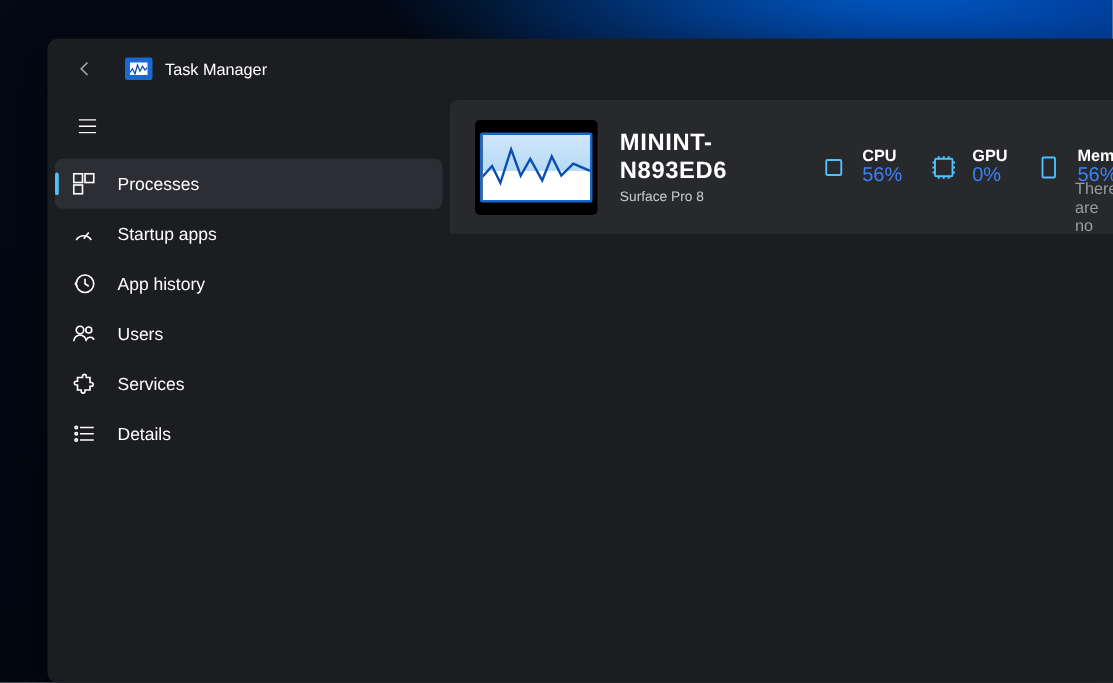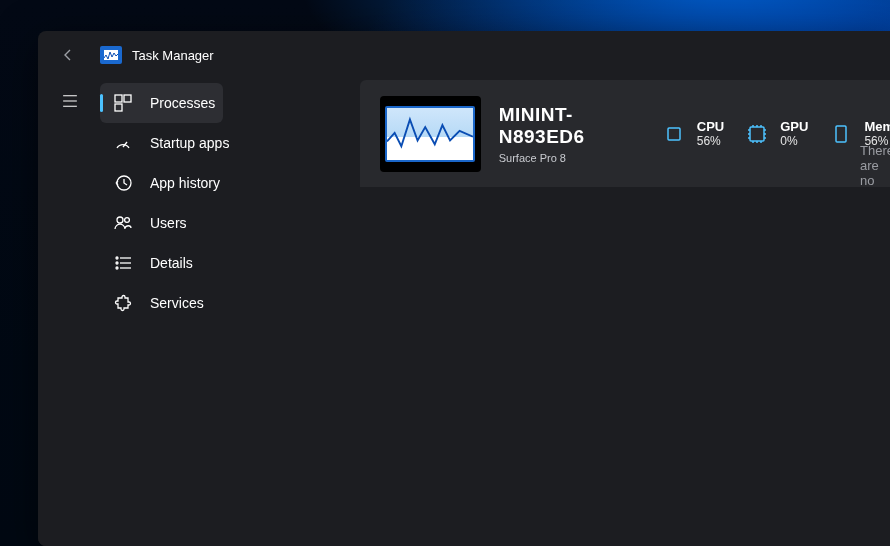--- a/index.html
+++ b/index.html
@@ -46,21 +46,21 @@
     width: 14px; height: 10px; background: #fff; position: relative; overflow:hidden;
   }
   .app-icon-graph svg { position:absolute; inset:0; }
 
   
   .body { flex:1; display:flex; min-height:0; }
 
   .sidebar {
     width: 322px;
     background: #1c1d21;
-    display:flex; flex-direction:row;
+    display:flex; flex-direction:column;
     padding-top: 0;
   }
   .hamburger {
     width: 48px; height: 44px; display:flex; align-items:center; justify-content:center;
     color: #fff; margin-left: 8px; cursor:pointer;
   }
   .nav { margin-top: 4px; display:flex; flex-direction:column; gap: 0; }
   .nav-item {
     height: 40px; display:flex; align-items:center;
     color: #fff; font-size: 14px;
@@ -109,21 +109,21 @@
   .host-block { display:flex; flex-direction:column; gap:4px; }
   .host-name { color:#fff; font-size:19px; font-weight:600; letter-spacing:0.5px;}
   .host-model{ color:#c9cbd0; font-size:11px; }
 
   .stats { display:flex; gap: 20px; margin-left:auto; padding-right:4px; align-items:center; }
   .stat { display:flex; align-items:center; gap:10px; }
   .stat-icon { width:26px; height:26px; display:flex; align-items:center; justify-content:center; }
   .stat-icon svg { width:26px; height:26px; stroke:#4cc2ff; fill:none; stroke-width:1.5; }
   .stat-text { display:flex; flex-direction:column; }
   .stat-label { color:#fff; font-size:13px; font-weight:600; }
-  .stat-value { color:#e5e5e5; font-size:12px; }
+  .stat-value { color:#3b82f6; font-size:16px; }
 
   .main-area {
     flex:1;
     margin-top:6px;
     background:#4c1d95;
     border-top-left-radius:6px;
     position:relative;
   }
   .empty-text {
     position:absolute; right:4px; top:58px;
@@ -209,38 +209,38 @@
                 <circle cx="13" cy="6" r="2.4"></circle>
                 <path d="M11 14c1-3 6-3 6 0"></path>
               </svg>
           </span>
           <span>Users</span>
         </div>
 
         <div class="nav-item">
           <span class="nav-icon">
             <svg viewBox="0 0 18 18">
+                <path d="M4 4h4v-1a1.5 1.5 0 0 1 3 0v1h3v4h1a1.5 1.5 0 0 1 0 3h-1v3h-4v1a1.5 1.5 0 0 1-3 0v-1H4v-4H3a1.5 1.5 0 0 1 0-3h1z"></path>
+              </svg>
+          </span>
+          <span>Services</span>
+        </div>
+
+        <div class="nav-item">
+          <span class="nav-icon">
+            <svg viewBox="0 0 18 18">
                 <circle cx="3" cy="4" r="1"></circle>
                 <line x1="6" y1="4" x2="17" y2="4"></line>
                 <circle cx="3" cy="9" r="1"></circle>
                 <line x1="6" y1="9" x2="17" y2="9"></line>
                 <circle cx="3" cy="14" r="1"></circle>
                 <line x1="6" y1="14" x2="17" y2="14"></line>
               </svg>
           </span>
           <span>Details</span>
-        </div>
-
-        <div class="nav-item">
-          <span class="nav-icon">
-            <svg viewBox="0 0 18 18">
-                <path d="M4 4h4v-1a1.5 1.5 0 0 1 3 0v1h3v4h1a1.5 1.5 0 0 1 0 3h-1v3h-4v1a1.5 1.5 0 0 1-3 0v-1H4v-4H3a1.5 1.5 0 0 1 0-3h1z"></path>
-              </svg>
-          </span>
-          <span>Services</span>
         </div>
 
       </div>
     </div>
 
     <div class="content">
 
       <div class="header-card">
         <div class="big-icon">
           <div class="big-icon-inner">

